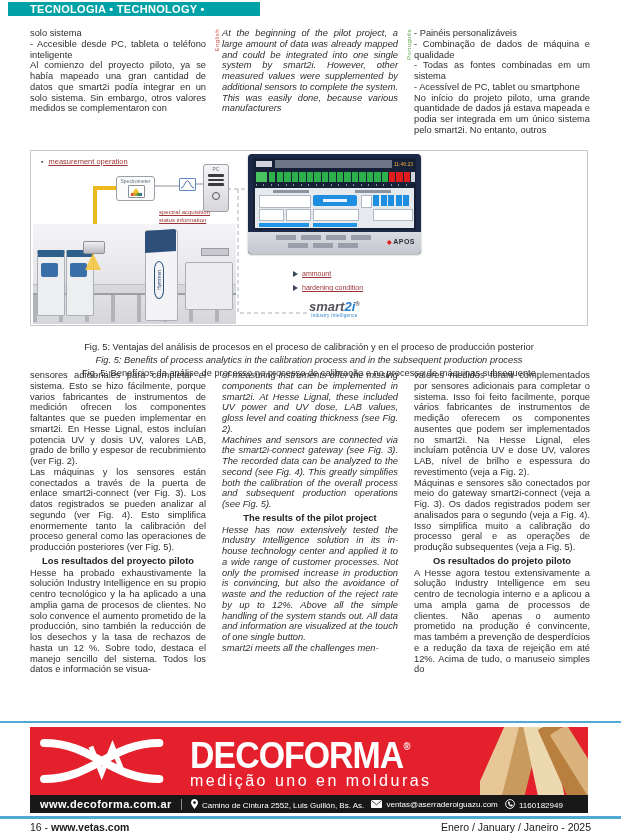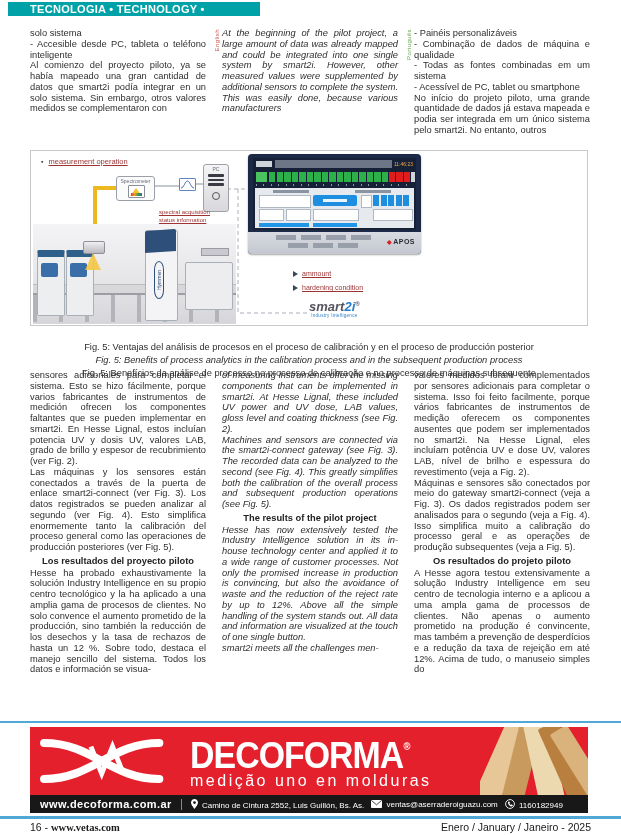--- a/index.html
+++ b/index.html
@@ -147,21 +147,21 @@
   .w5{left:92px;top:-4px;width:20px;height:90px;background:#d9b27c;transform:rotate(-32deg);}
   .ad-bar{position:absolute;left:30px;top:795px;width:558px;height:18px;background:#181818;color:#fff;
           display:flex;align-items:center;gap:7px;padding:0 10px;box-sizing:border-box;white-space:nowrap;}
   .ad-web{font-size:11px;font-weight:bold;letter-spacing:.4px;}
   .ad-sep{width:1px;height:11px;background:#8a8a8a;margin:0 2px;}
   .ad-small{font-size:8px;}
   .ad-ic{display:inline-block;vertical-align:-1px;margin-right:2px;}
   
   .footer{position:absolute;left:30px;top:821px;width:561px;display:flex;justify-content:space-between;
           font-size:10.5px;color:#1a1a1a;}
-  .footer b{font-weight:bold;font-family:Liberation Serif, serif;}
+  .footer b{font-weight:bold;}
 </style>
 </head>
 <body>
 
 <div class="page">
 
   <div class="topbar">
     <span>TECNOLOGIA • TECHNOLOGY • TECNOLOGIA</span>
   </div>
 

